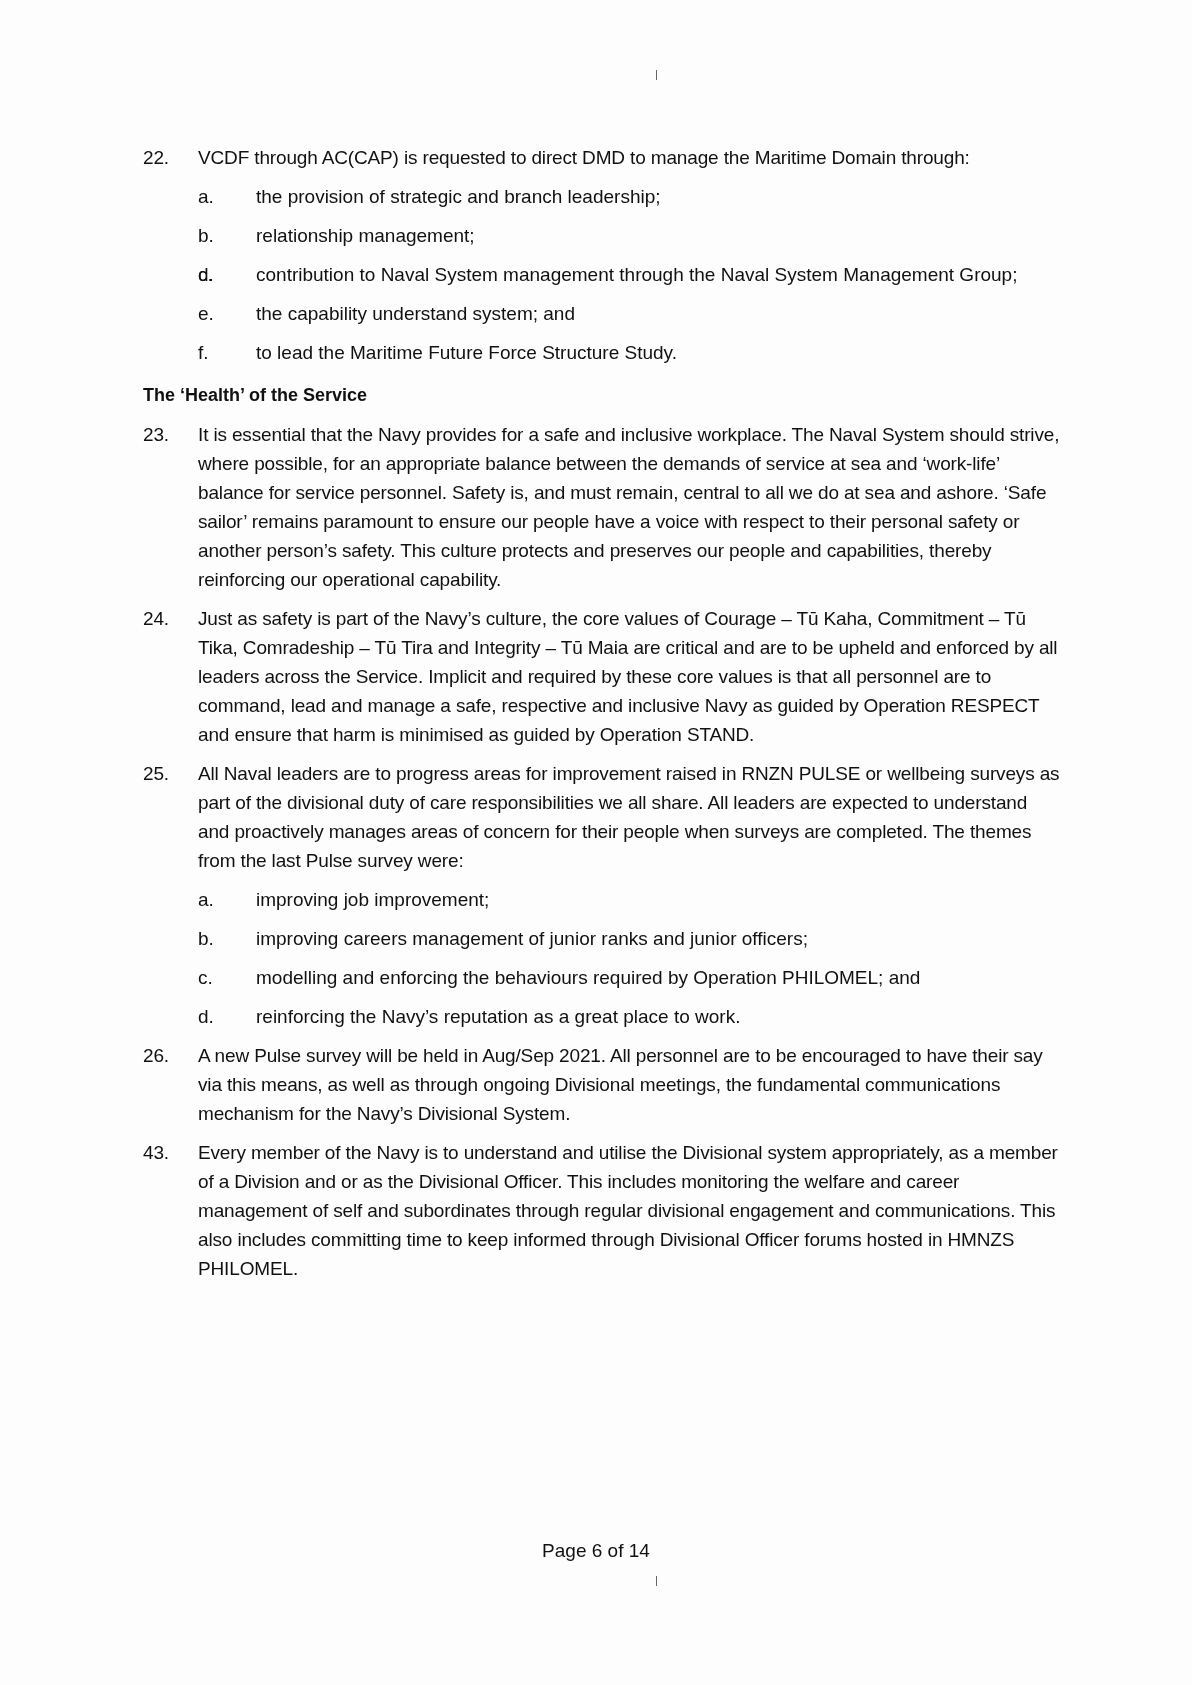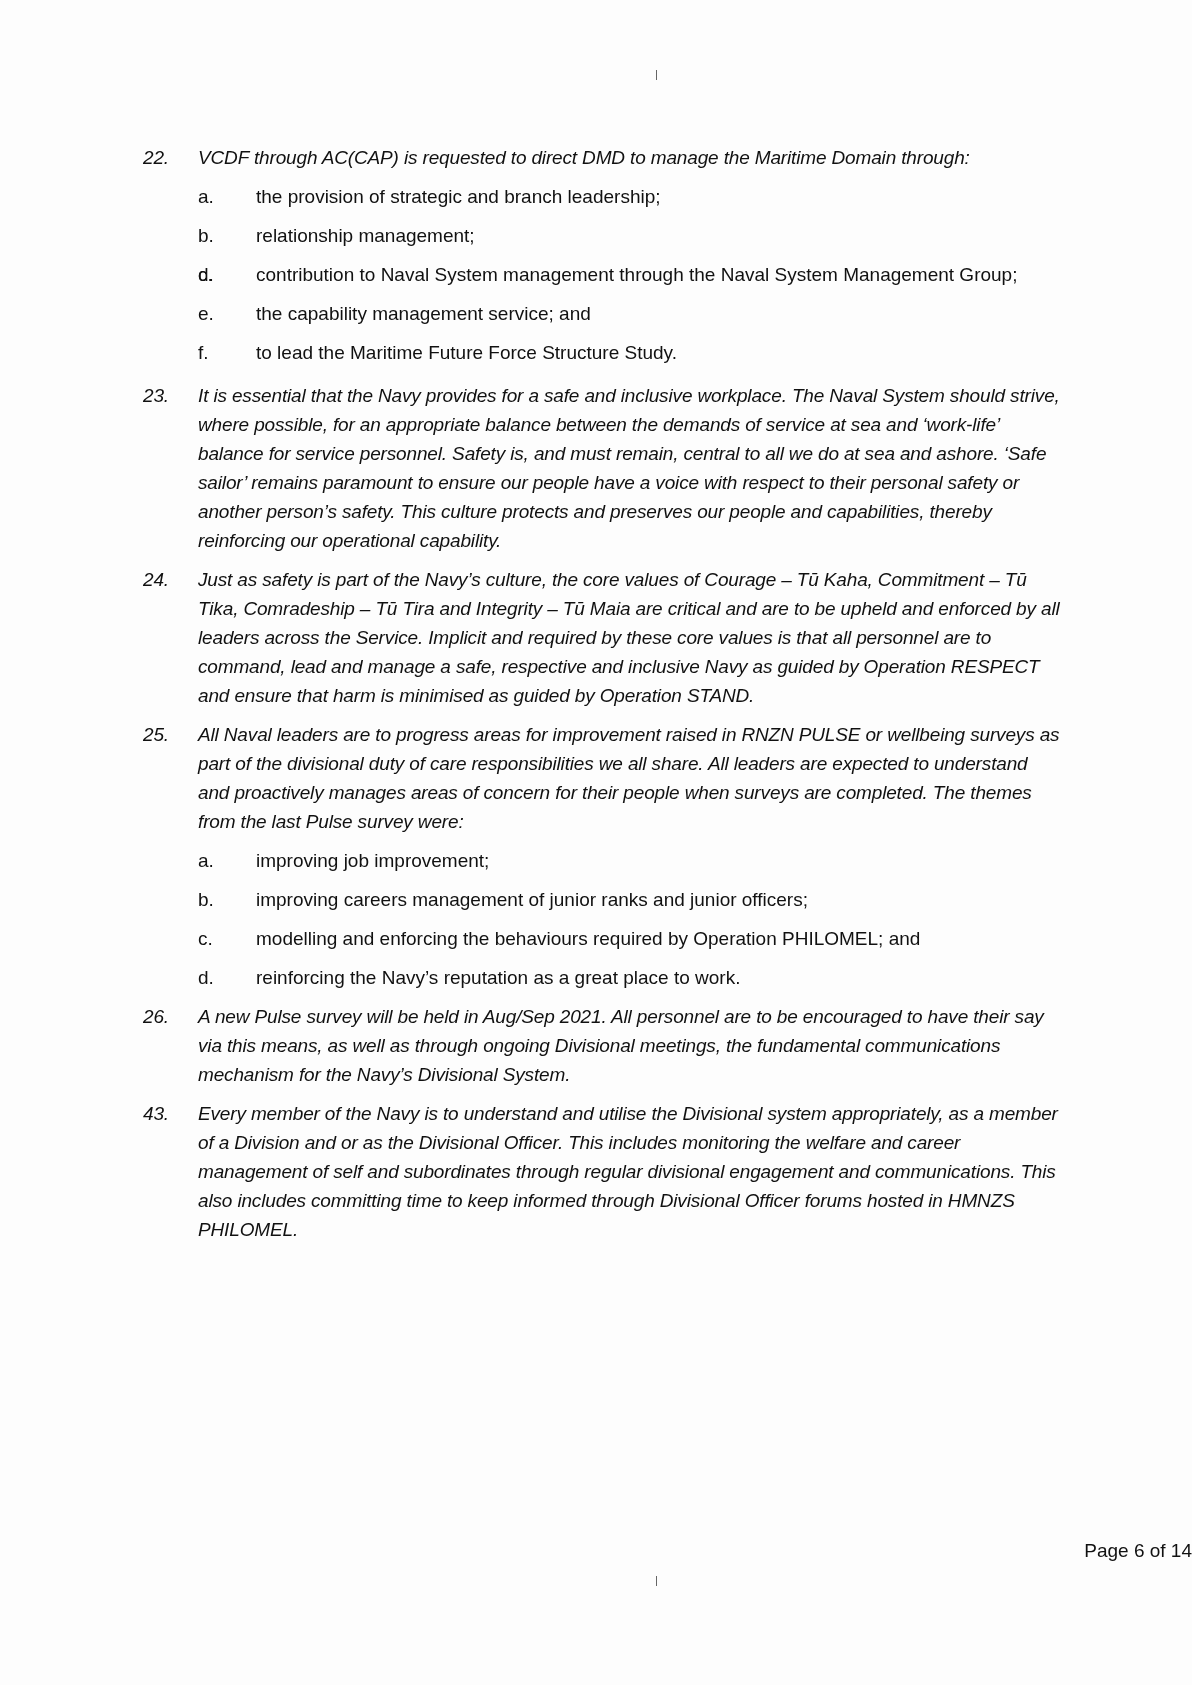--- a/index.html
+++ b/index.html
@@ -5,26 +5,26 @@
   html, body { margin: 0; padding: 0; background: #ffffff; }
   body {
     width: 1192px; height: 1685px; position: relative; overflow: hidden;
     font-family: "Liberation Sans", sans-serif; color: #111;
   }
   .page { position: absolute; left: 0; top: 0; width: 1192px; height: 1685px; background: #fdfdfd; }
   .tick { position: absolute; width: 1px; height: 10px; background: #666; left: 656px; }
   .tick.top { top: 70px; }
   .tick.bottom { top: 1576px; }
   .content { position: absolute; left: 143px; top: 143px; width: 920px; }
-  .para { position: relative; padding-left: 55px; font-size: 19px; line-height: 29px; margin-bottom: 10px; letter-spacing: -0.15px; font-style: italic; }
+  .para { position: relative; padding-left: 55px; font-size: 19px; line-height: 29px; margin-bottom: 10px; letter-spacing: -0.15px; }
   .para .num { position: absolute; left: 0; top: 0; }
   .sub { position: relative; padding-left: 113px; font-size: 19px; line-height: 29px; margin-top: 10px; }
   .sub .lbl { position: absolute; left: 55px; top: 0; }
   .heading { font-weight: bold; font-size: 18px; line-height: 29px; margin: 10px 0 10px 0; }
-  .footer { position: absolute; top: 1540px; left: 0; width: 1192px; text-align: right; font-size: 19px; }
+  .footer { position: absolute; top: 1540px; left: 0; width: 1192px; text-align: center; font-size: 19px; }
 </style>
 </head>
 <body>
 
 <div class="page">
   <div class="tick top"></div>
 
   <div class="content">
 
     <div class="para">
@@ -41,27 +41,28 @@
     </div>
     <div class="sub">
       <span class="lbl">c.</span>
     </div>
     <div class="sub">
       <span class="lbl">d.</span>
       <span>contribution to Naval System management through the Naval System Management Group;</span>
     </div>
     <div class="sub">
       <span class="lbl">e.</span>
-      <span>the capability management service; and</span>
+      <span>the capability understand system; and</span>
     </div>
     <div class="sub" style="margin-bottom:14px;">
       <span class="lbl">f.</span>
       <span>to lead the Maritime Future Force Structure Study.</span>
     </div>
 
+    <div class="heading">The ‘Health’ of the Service</div>
 
     <div class="para">
       <span class="num">23.</span>
       <span>It is essential that the Navy provides for a safe and inclusive workplace.  The Naval System should strive, where possible, for an appropriate balance between the demands of service at sea and ‘work-life’ balance for service personnel.  Safety is, and must remain, central to all we do at sea and ashore.  ‘Safe sailor’ remains paramount to ensure our people have a voice with respect to their personal safety or another person’s safety.  This culture protects and preserves our people and capabilities, thereby reinforcing our operational capability.</span>
     </div>
 
     <div class="para">
       <span class="num">24.</span>
       <span>Just as safety is part of the Navy’s culture, the core values of Courage – Tū Kaha, Commitment –  Tū Tika, Comradeship – Tū Tira and Integrity – Tū Maia are critical and are to be upheld and enforced by all leaders across the Service.  Implicit and required by these core values is that all personnel are to command, lead and manage a safe, respective and inclusive Navy as guided by Operation RESPECT and ensure that harm is minimised as guided by Operation STAND.</span>
     </div>

